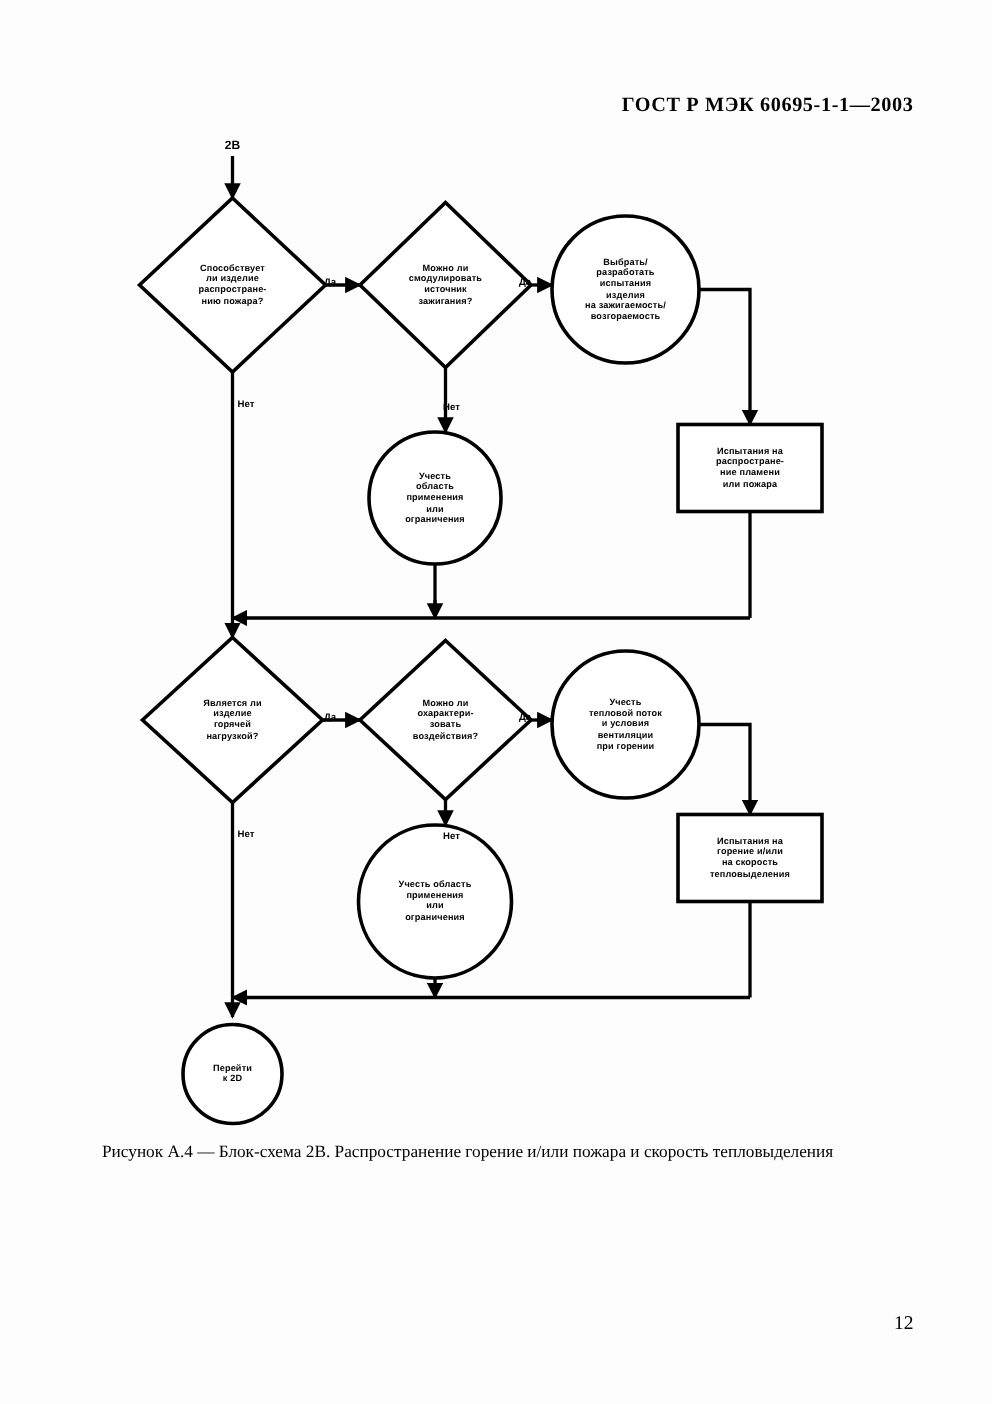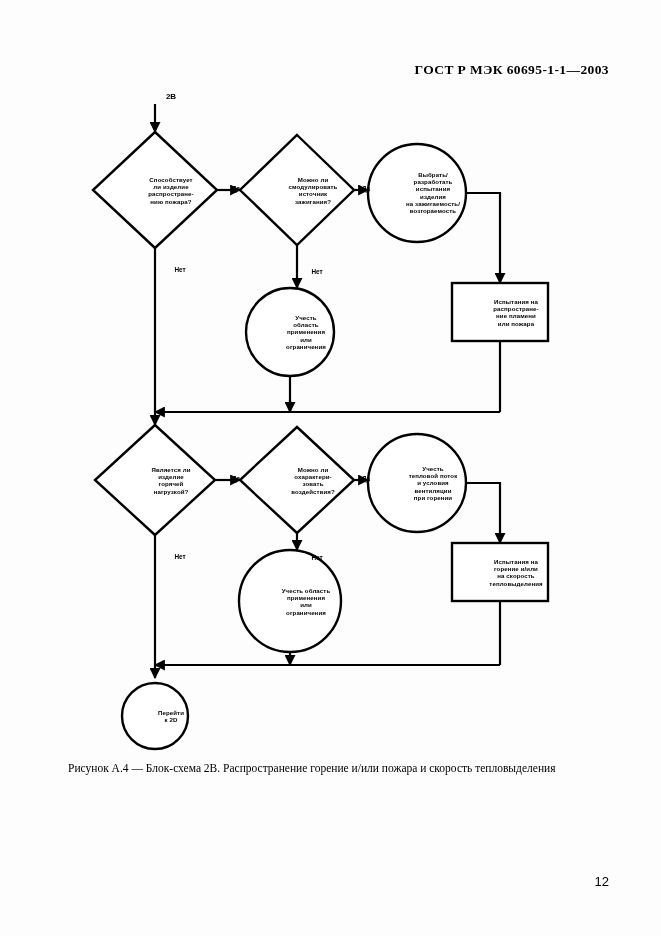--- a/index.html
+++ b/index.html
@@ -29,21 +29,21 @@
     font-family: "Liberation Serif", serif;
     font-weight: bold;
     font-size: 13.5px;
     letter-spacing: 0.4px;
     white-space: nowrap;
   }
   .page-number {
     position: absolute;
     right: 52px;
     top: 874px;
-    font-family: Liberation Sans, sans-serif;
+    font-family: Liberation Serif, serif;
     font-size: 13px;
   }
   .figure-caption {
     position: absolute;
     left: 68px;
     top: 762px;
     width: 540px;
     font-family: "Liberation Serif", serif;
     font-size: 11.5px;
     white-space: nowrap;
@@ -67,21 +67,20 @@
   }
   .node-text, .edge-label, .start-label {
     position: absolute;
     font-family: "Liberation Sans", sans-serif;
     font-weight: bold;
     color: #000;
     text-align: center;
     line-height: 1.18;
     white-space: pre-line;
     pointer-events: none;
-    margin-left: 16px;
   }
   .node-text {
     font-size: 6.1px;
     letter-spacing: 0.1px;
     transform: translate(-50%, -50%);
   }
   .edge-label {
     font-size: 6.4px;
     transform: translate(-50%, -50%);
   }

